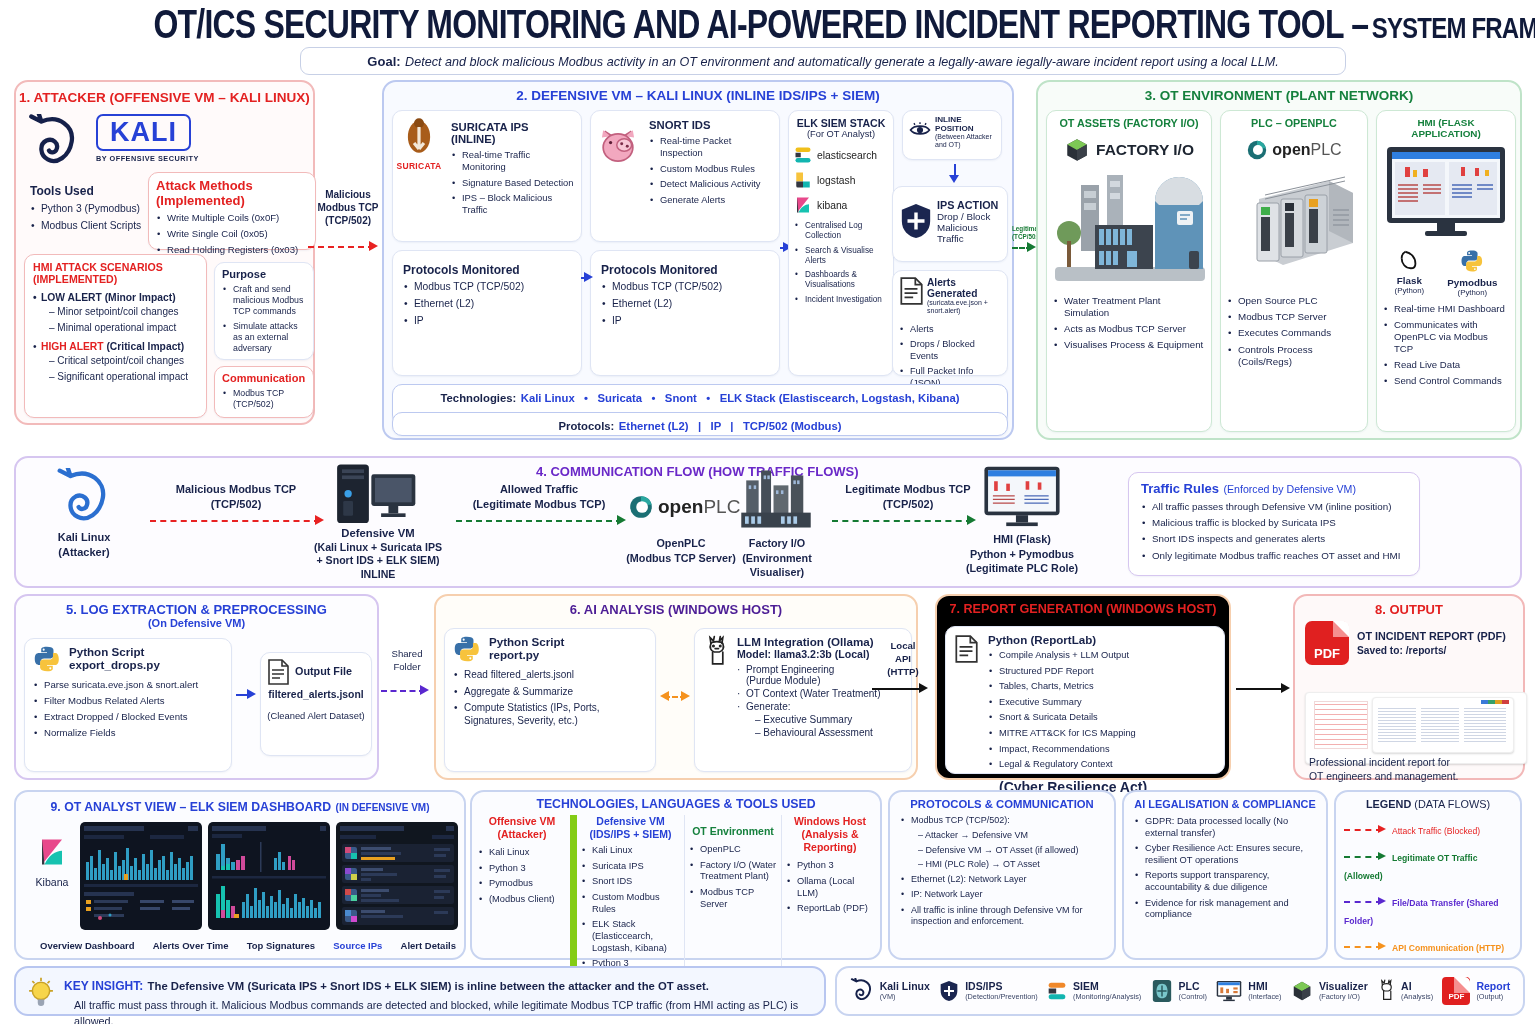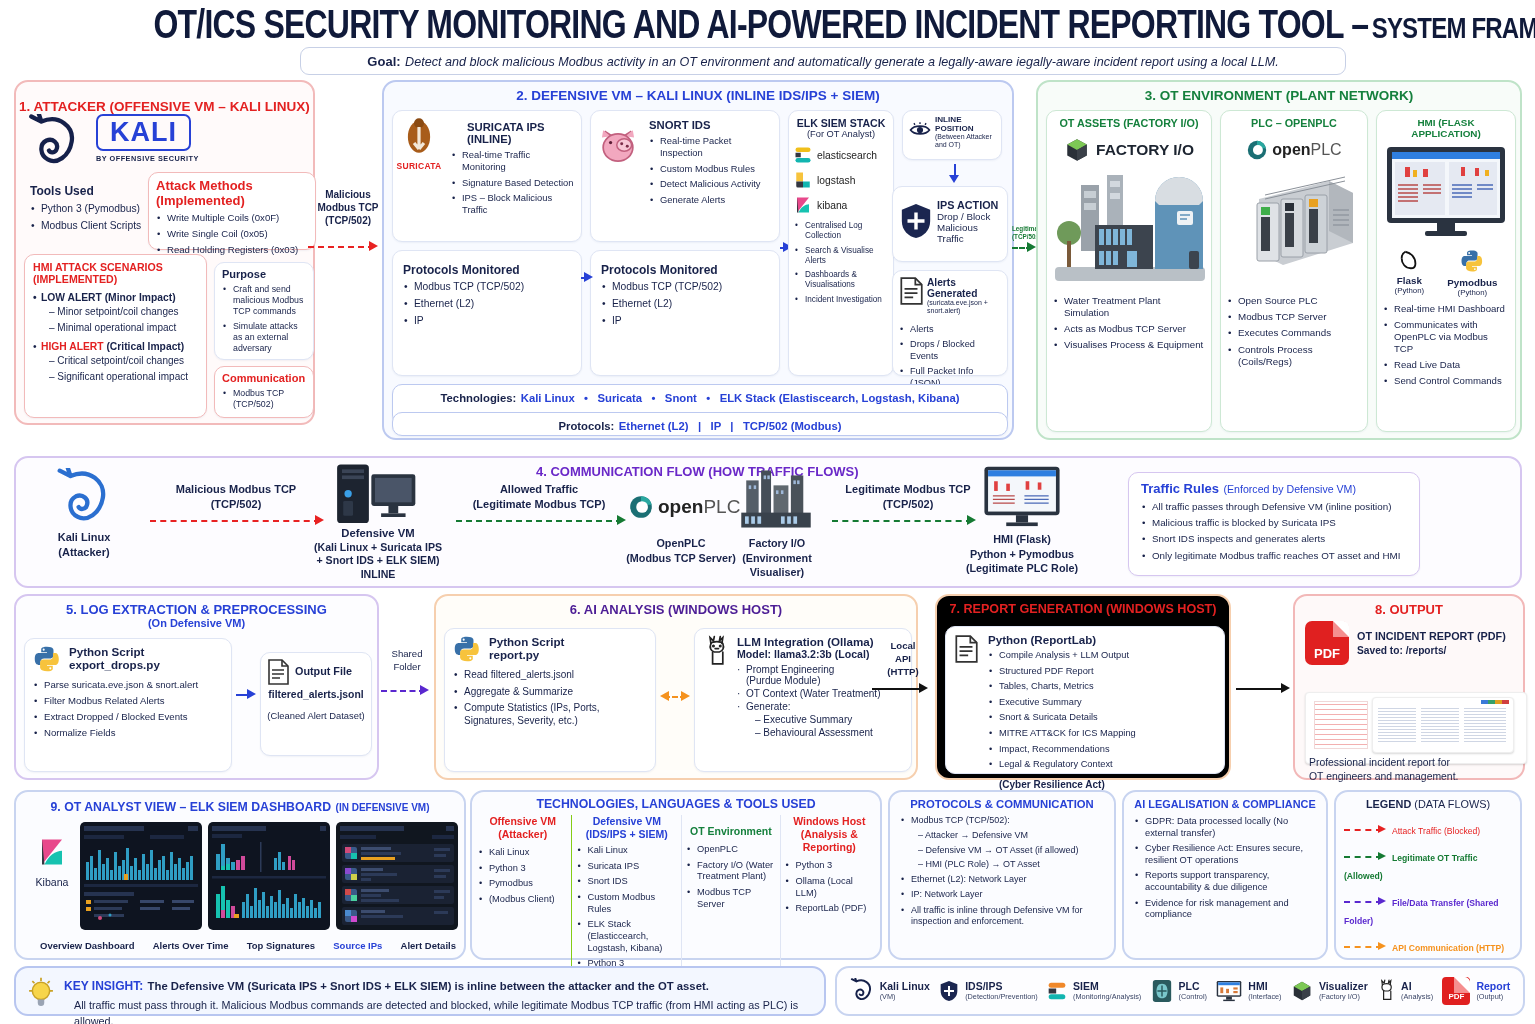--- a/index.html
+++ b/index.html
@@ -59,21 +59,21 @@
       <span class="b" style="font-size:40px;letter-spacing:-1px">OT/ICS SECURITY MONITORING AND AI-POWERED INCIDENT REPORTING TOOL –</span>
       <span class="b" style="font-size:30px;letter-spacing:-1px">SYSTEM FRAMEWORK</span>
     </div>
   </div>
   <div class="abs" style="left:300px;top:47px;width:1020px;border:1.5px solid #c7d0e6;border-radius:9px;padding:4px 12px;text-align:center;background:#fff">
     <span class="b t-navy" style="font-size:13px">Goal:</span>
     <span class="t-navy" style="font-size:12.6px;font-style:italic">Detect and block malicious Modbus activity in an OT environment and automatically generate a legally-aware iegally-aware incident report using a local LLM.</span>
   </div>
 
   <div class="sec" style="left:14px;top:80px;width:301px;height:345px;border-color:#f2baba;background:#fffafa">
-    <div class="ctr b t-red" style="font-size:13.5px;padding-top:17px">1. ATTACKER (OFFENSIVE VM – KALI LINUX)</div>
+    <div class="ctr b t-red" style="font-size:13.5px;padding-top:8px">1. ATTACKER (OFFENSIVE VM – KALI LINUX)</div>
     <svg class="abs" style="left:12px;top:32px" width="52" height="58" viewBox="0 0 40 46">
       <path d="M10 6 L2 2 M10 6 L8 0 M10 6 C24 0 36 10 34 22 C32 34 22 40 15 36 C9 33 8 24 14 21 C19 19 24 23 22 28 C21 31 17 31 16 29" fill="none" stroke="#15204a" stroke-width="3.4" stroke-linecap="round"></path>
     </svg>
     <div class="abs" style="left:80px;top:32px">
       <div style="border:2.5px solid #2741d6;border-radius:7px;padding:1px 12px;display:inline-block">
         <span class="b" style="font-size:27px;color:#2741d6;letter-spacing:1px">KALI</span>
       </div>
       <div class="b t-navy" style="font-size:7.3px;letter-spacing:.5px;margin-top:3px">BY OFFENSIVE SECURITY</div>
     </div>
     <div class="abs" style="left:14px;top:102px;width:118px">
@@ -130,21 +130,21 @@
     <div class="ctr b t-blue" style="font-size:13.5px;padding-top:6px">2. DEFENSIVE VM – KALI LINUX (INLINE IDS/IPS + SIEM)</div>
 
     <div class="card" style="left:8px;top:28px;width:190px;height:132px;padding:6px">
       <svg width="40" height="42" viewBox="0 0 30 34" style="float:left">
         <ellipse cx="15" cy="16" rx="9" ry="13" fill="#a85c1a"></ellipse>
         <circle cx="15" cy="5" r="4" fill="#8a4a12"></circle>
         <path d="M15 8 V26 M15 26 l-4 -5 M15 26 l4 -5" stroke="#f3e8d8" stroke-width="2.6" fill="none"></path>
       </svg>
       <div class="b t-red ctr" style="float:left;width:52px;font-size:8.5px;margin-top:44px;margin-left:-46px;letter-spacing:.3px">SURICATA</div>
       <div style="margin-left:52px">
-        <div class="b t-navy" style="font-size:11.3px;margin:4px 16px 2px">SURICATA IPS (INLINE)</div>
+        <div class="b t-navy" style="font-size:11.3px;margin:4px 0 2px">SURICATA IPS (INLINE)</div>
         <ul class="bl" style="font-size:9.4px">
             <li>Real-time Traffic Monitoring</li>
             <li>Signature Based Detection</li>
             <li>IPS – Block Malicious Traffic</li>
           </ul>
       </div>
     </div>
 
     <div class="card" style="left:206px;top:28px;width:190px;height:132px;padding:6px">
       <svg width="42" height="40" viewBox="0 0 34 30" style="float:left;margin-top:8px">
@@ -647,21 +647,21 @@
         <ul class="bl" style="font-size:9.3px">
             <li>Compile Analysis + LLM Output</li>
             <li>Structured PDF Report</li>
             <li>Tables, Charts, Metrics</li>
             <li>Executive Summary</li>
             <li>Snort &amp; Suricata Details</li>
             <li>MITRE ATT&amp;CK for ICS Mapping</li>
             <li>Impact, Recommendations</li>
             <li>Legal &amp; Regulatory Context</li>
           </ul>
-        <div class="b t-navy" style="font-size:10px;padding-left:11px;margin-top:8px">(Cyber Resilience Act)</div>
+        <div class="b t-navy" style="font-size:14px;padding-left:11px;margin-top:8px">(Cyber Resilience Act)</div>
       </div>
     </div>
   </div>
   <div class="ha black solid" style="left:1236px;top:688px;width:50px"></div>
 
   <div class="sec" style="left:1293px;top:594px;width:232px;height:186px;border-color:#f2b8b8;background:#fef9f9">
     <div class="ctr b t-red" style="font-size:13px;padding-top:6px">8. OUTPUT</div>
     <div style="display:flex;gap:8px;align-items:center;padding:4px 10px 0">
       <div class="pdficon">
           <span>PDF</span>
@@ -873,21 +873,21 @@
       <span class="t-navy">Alerts Over Time</span>
       <span class="t-navy">Top Signatures</span>
       <span class="t-blue">Source IPs</span>
       <span class="t-navy">Alert Details</span>
     </div>
   </div>
 
   <div class="sec" style="left:470px;top:790px;width:412px;height:170px;border-color:#c8d4f0;background:#fbfcff">
     <div class="ctr b t-blue" style="font-size:12.3px;padding-top:5px">TECHNOLOGIES, LANGUAGES &amp; TOOLS USED</div>
     <div style="display:flex;padding:4px 6px 0;gap:4px">
-      <div class="techcol" style="width:96px;border-right:1px solid #84cc16;padding-right:4px">
+      <div class="techcol" style="width:96px;border-right:7px solid #84cc16;padding-right:4px">
         <div class="tt"><span class="t-red">Offensive VM</span><br><span class="t-red">(Attacker)</span></div>
         <ul class="bl">
             <li>Kali Linux</li>
             <li>Python 3</li>
             <li>Pymodbus</li>
             <li>(Modbus Client)</li>
           </ul>
       </div>
       <div class="techcol" style="width:108px;border-right:1px solid #dfe5f4;padding-right:4px">
         <div class="tt"><span class="t-blue">Defensive VM</span><br><span class="t-blue">(IDS/IPS + SIEM)</span></div>

